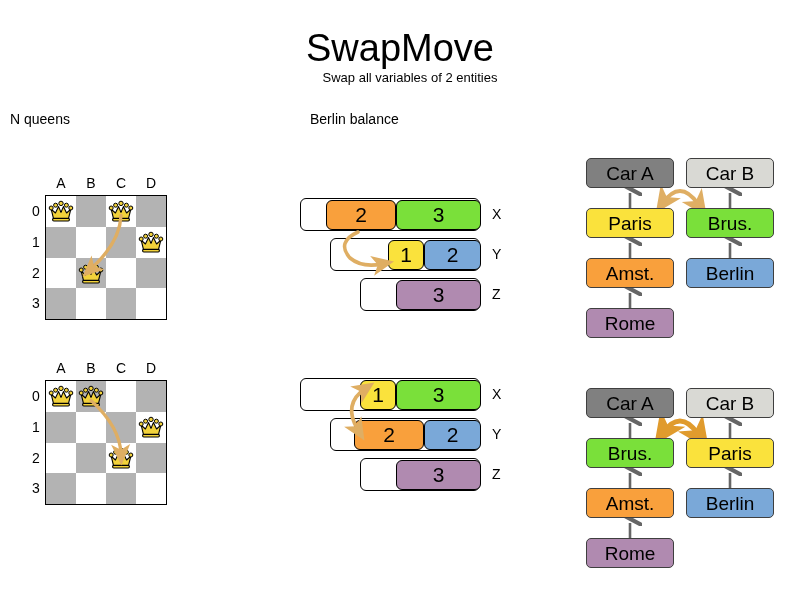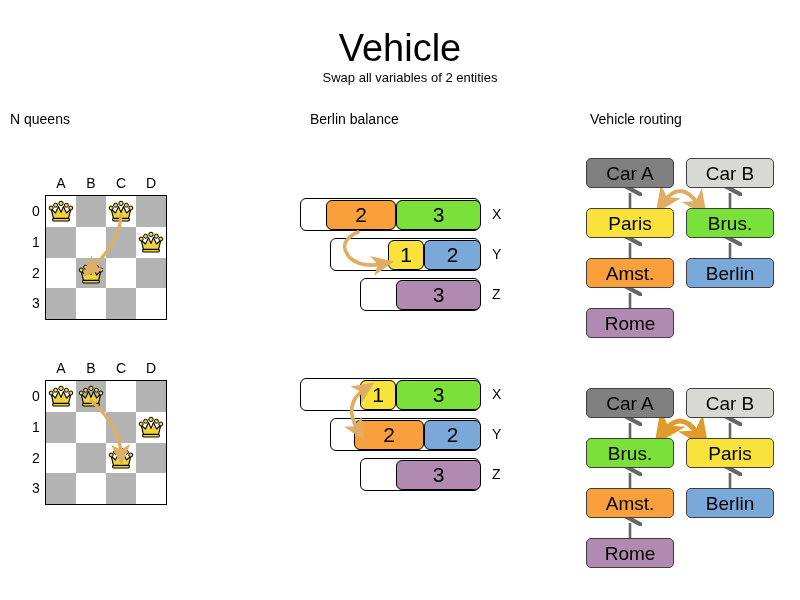--- a/index.html
+++ b/index.html
@@ -161,27 +161,26 @@
   .vrp-svg {
     position: absolute;
     left: 0; top: 0;
     overflow: visible;
     pointer-events: none;
   }
 </style>
 </head>
 <body>
 
-<div id="title">Vehicle</div>
+<div id="title">SwapMove</div>
 <div id="subtitle">Swap all variables of 2 entities</div>
 
 <div class="col-head" id="head-nqueens">N queens</div>
 <div class="col-head" id="head-cloud">Berlin balance</div>
 <div class="col-head" id="head-vrp">
-  <div>Vehicle routing</div>
 </div>
 
 <div class="board-wrap" id="board-top">
     <div class="board">
       <div class="cell light" style="left: 0px; top: 0px;"></div>
       <div class="cell dark" style="left: 30px; top: 0px;"></div>
       <div class="cell light" style="left: 60px; top: 0px;"></div>
       <div class="cell dark" style="left: 90px; top: 0px;"></div>
       <div class="cell dark" style="left: 0px; top: 30.75px;"></div>
       <div class="cell light" style="left: 30px; top: 30.75px;"></div>

